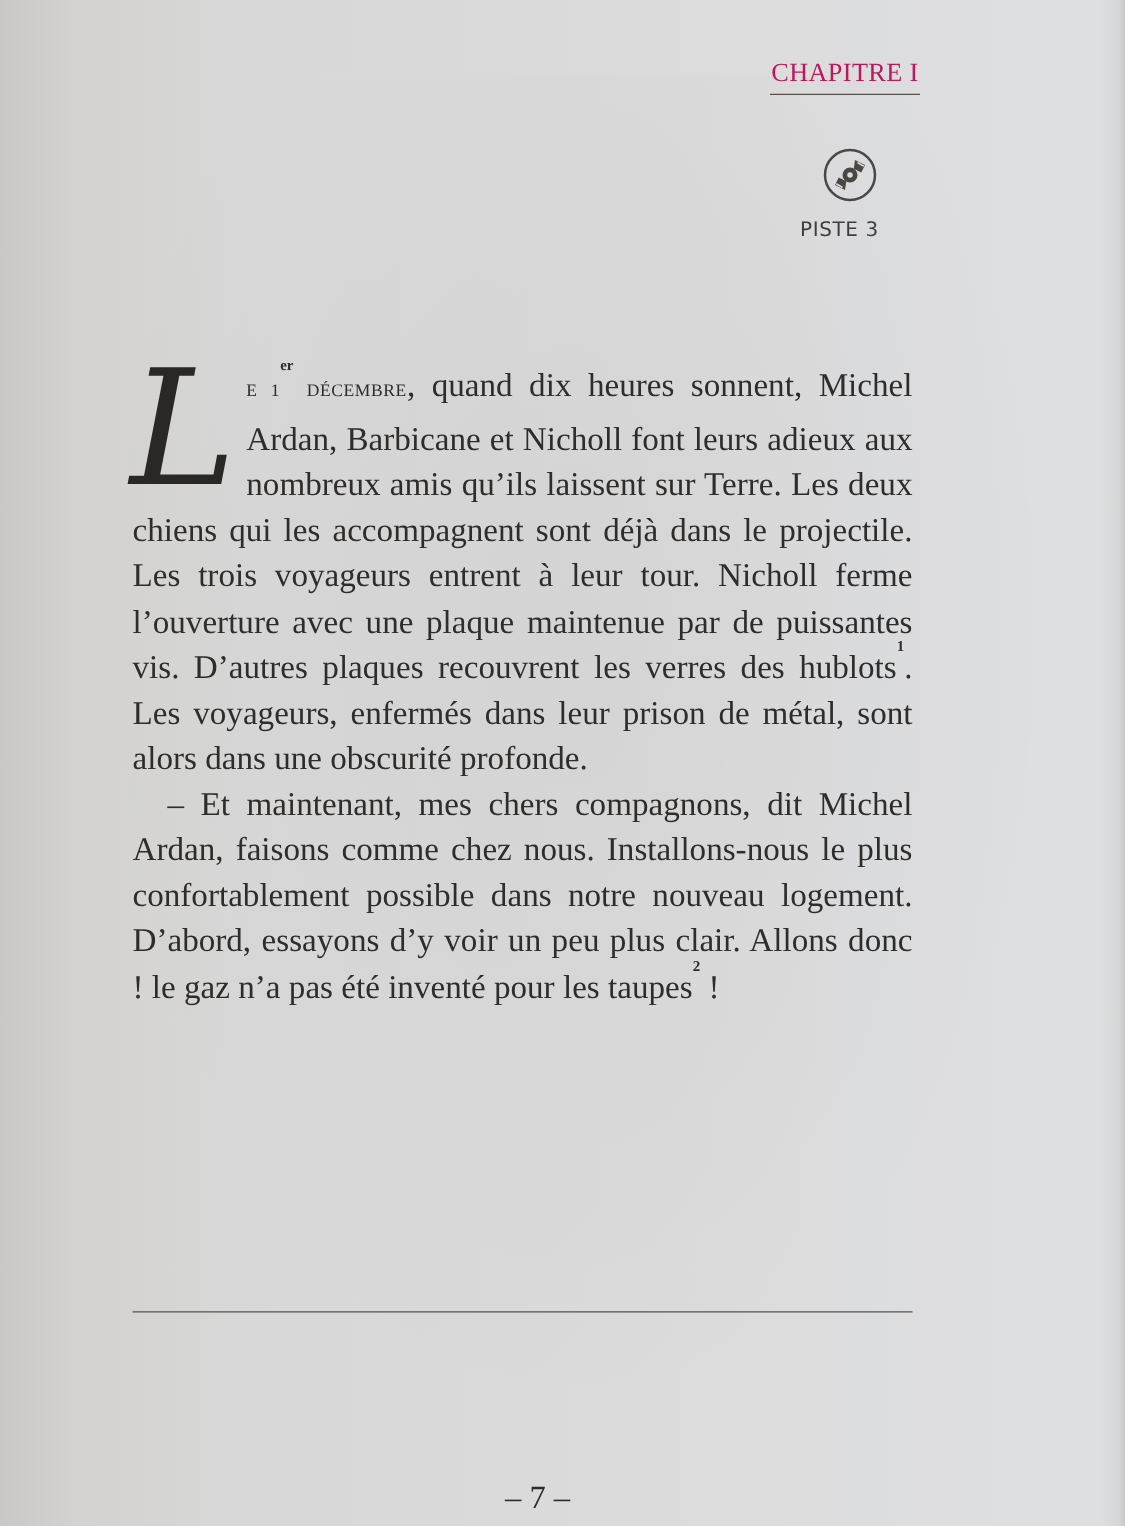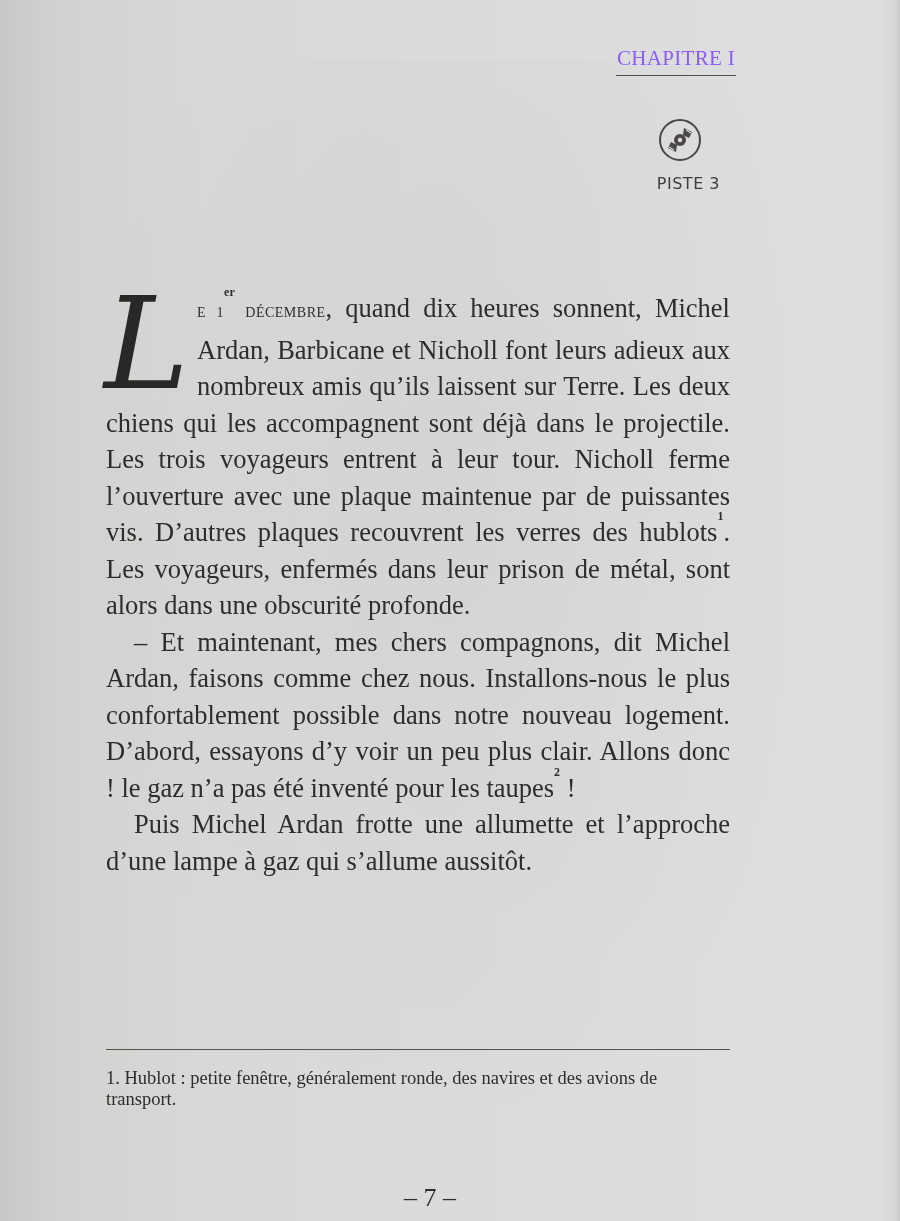--- a/index.html
+++ b/index.html
@@ -7,22 +7,22 @@
     width:900px; height:1221px; overflow:hidden; position:relative;
     background: linear-gradient(90deg, #c9c8c6 0px, #d3d2d0 60px, #d8d8d8 200px, #dcdcdd 600px, #dedfe1 880px, #d6d6d6 895px, #c8c8c6 900px);
     font-family: "Liberation Serif", "DejaVu Serif", serif;
     color:#2f2d2b;
   }
   .ghost {
     position:absolute; left:60px; top:60px; width:800px; height:1100px;
     background: radial-gradient(ellipse at 50% 40%, rgba(0,0,0,0.03), rgba(0,0,0,0) 70%);
   }
   .header { position:absolute; left:616px; top:46px; width:120px; text-align:center; }
-  .chapter { font-size:21px; letter-spacing:0.3px; color:#8b5cf6; padding-bottom:4px; border-bottom:1.5px solid #55524f; }
-  .track { position:absolute; left:640px; top:118px; width:80px; text-align:right; }
+  .chapter { font-size:21px; letter-spacing:0.3px; color:#be185d; padding-bottom:4px; border-bottom:1.5px solid #55524f; }
+  .track { position:absolute; left:640px; top:118px; width:80px; text-align:left; }
   .track svg { display:block; margin:0 auto; }
   .track-label { font-family:"DejaVu Sans", sans-serif; font-size:16px; color:#3f3d3b; margin-top:12px; letter-spacing:0.5px; }
 
   .body-text {
     position:absolute; left:106px; top:290px; width:624px;
     font-size:26.5px; line-height:36.5px; text-align:justify;
     font-family:"Liberation Serif", serif;
   }
   .body-text p { margin:0; }
   .body-text p.indent { text-indent:28px; }
@@ -58,22 +58,20 @@
       <circle cx="22" cy="22" r="6" fill="#4a4745"></circle>
       <circle cx="22" cy="22" r="2.2" fill="#dcdcdc"></circle>
     </svg>
   </span>
   <div class="track-label">PISTE 3</div>
 </div>
 
 <div class="body-text">
   <p><span class="dropcap">L</span><span class="smallcaps">E 1</span><sup>er</sup><span class="smallcaps"> DÉCEMBRE</span><span>, quand dix heures sonnent, Michel Ardan, Barbicane et Nicholl font leurs adieux aux nombreux amis qu’ils laissent sur Terre. Les deux chiens qui les accompagnent sont déjà dans le projectile. Les trois voyageurs entrent à leur tour.  Nicholl ferme l’ouverture avec une plaque maintenue par de puissantes vis. D’autres plaques recouvrent les verres des hublots</span><sup>1</sup><span>. Les voyageurs, enfermés dans leur prison de métal, sont alors dans une obscurité profonde.</span></p>
   <p class="indent"><span>– Et maintenant, mes chers compagnons, dit Michel Ardan, faisons comme chez nous. Installons-nous le plus confortablement possible dans notre nouveau logement. D’abord, essayons d’y voir un peu plus clair. Allons donc ! le gaz n’a pas été inventé pour les taupes</span><sup>2</sup><span> !</span></p>
-  <p class="indent">Puis Michel Ardan frotte une allumette et l’approche d’une lampe à gaz qui s’allume aussitôt.</p>
 </div>
 
 <div class="rule"></div>
 
 <div class="notes">
-  <p>1. Hublot : petite fenêtre, généralement ronde, des navires et des avions de transport.</p>
 </div>
 
 <div class="page-num">– 7 –</div>
 
 </body></html>

